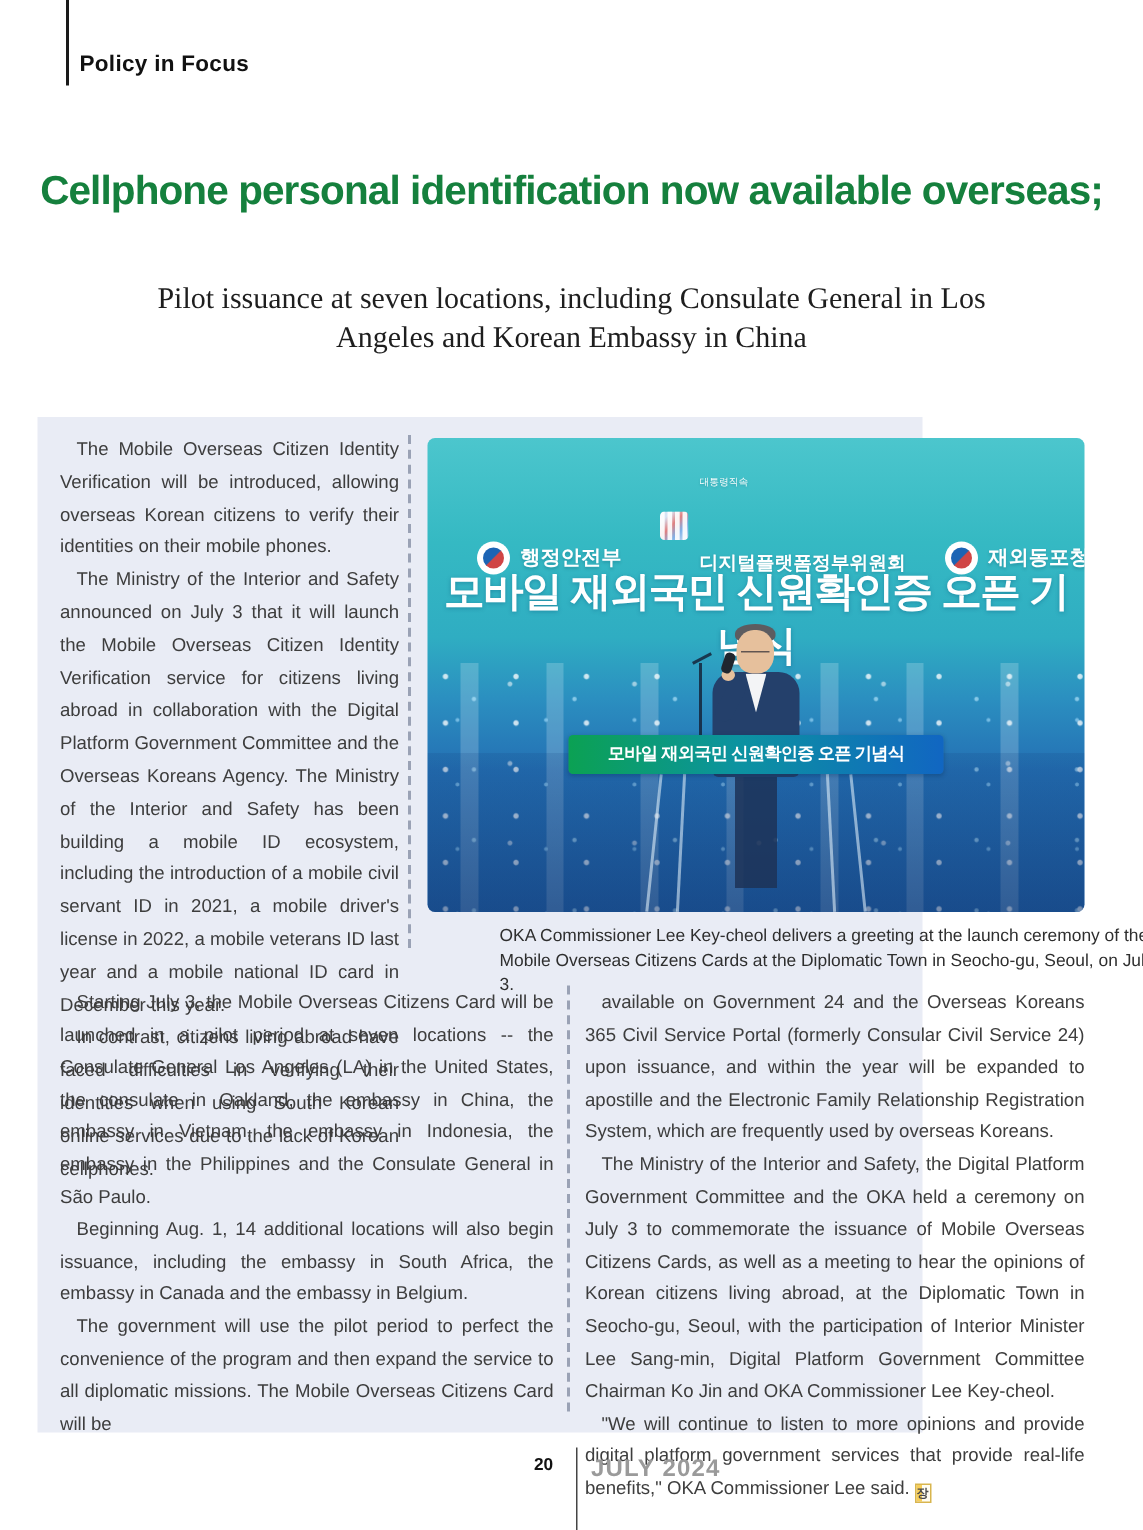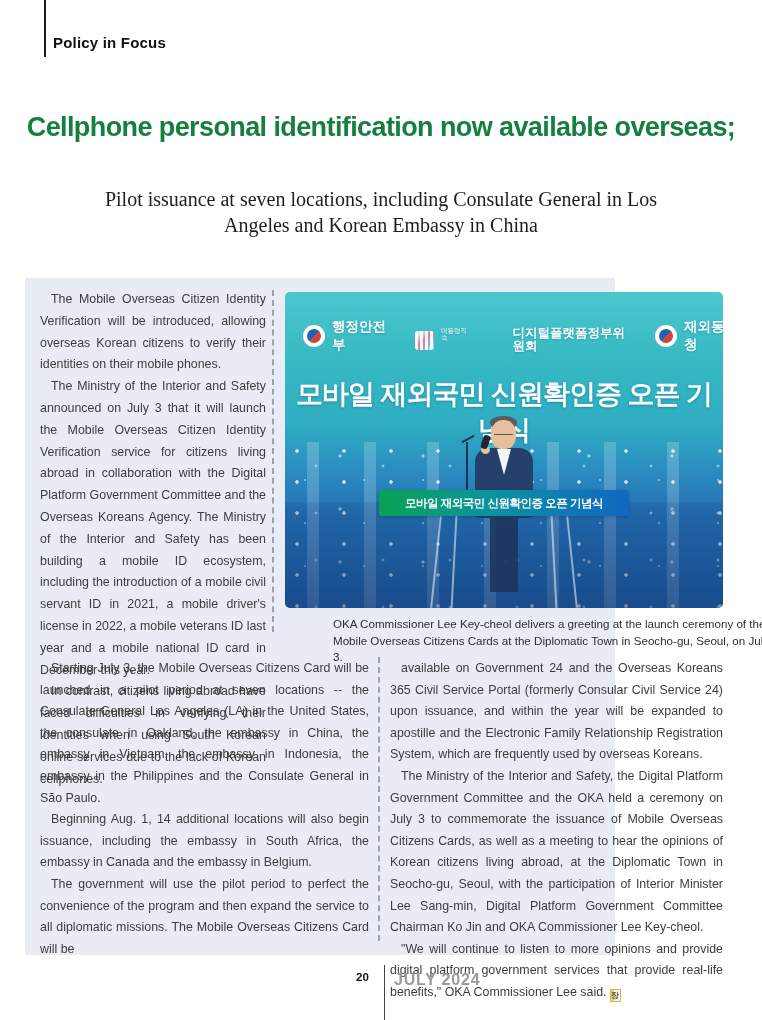--- a/index.html
+++ b/index.html
@@ -78,21 +78,21 @@
     content:""; position:absolute; left:4px; top:4px; width:14px; height:14px;
     border-radius:50%;
     background:linear-gradient(135deg,#1c64b4 48%, #d04545 52%);
   }
   .pixel-logo {
     width:19px; height:19px; flex:0 0 auto; border-radius:3px;
     background:
       linear-gradient(90deg, rgba(255,255,255,.9) 0 3px, transparent 3px 5px) 0 0/5px 5px,
       linear-gradient(135deg,#d6e4f5 20%, #e08080 45%, #7fb1e8 70%, #cfe0f2 100%);
   }
-  .logo-text-stack { display:flex; flex-direction:row; line-height:1.1;gap:44px; }
+  .logo-text-stack { display:flex; flex-direction:column; line-height:1.1;gap:44px; }
   .logo-text-top { font-size:6.5px; font-weight:normal; opacity:.95; }
   .logo-text-main { font-size:12.5px; }
 
   .photo-title {
     position:absolute; left:0; top:84px; width:438px; text-align:center;
     color:#ffffff; font-weight:bold; font-size:27px; letter-spacing:-1px;
     text-shadow:0 1px 3px rgba(0,70,110,.35);
   }
 
   

